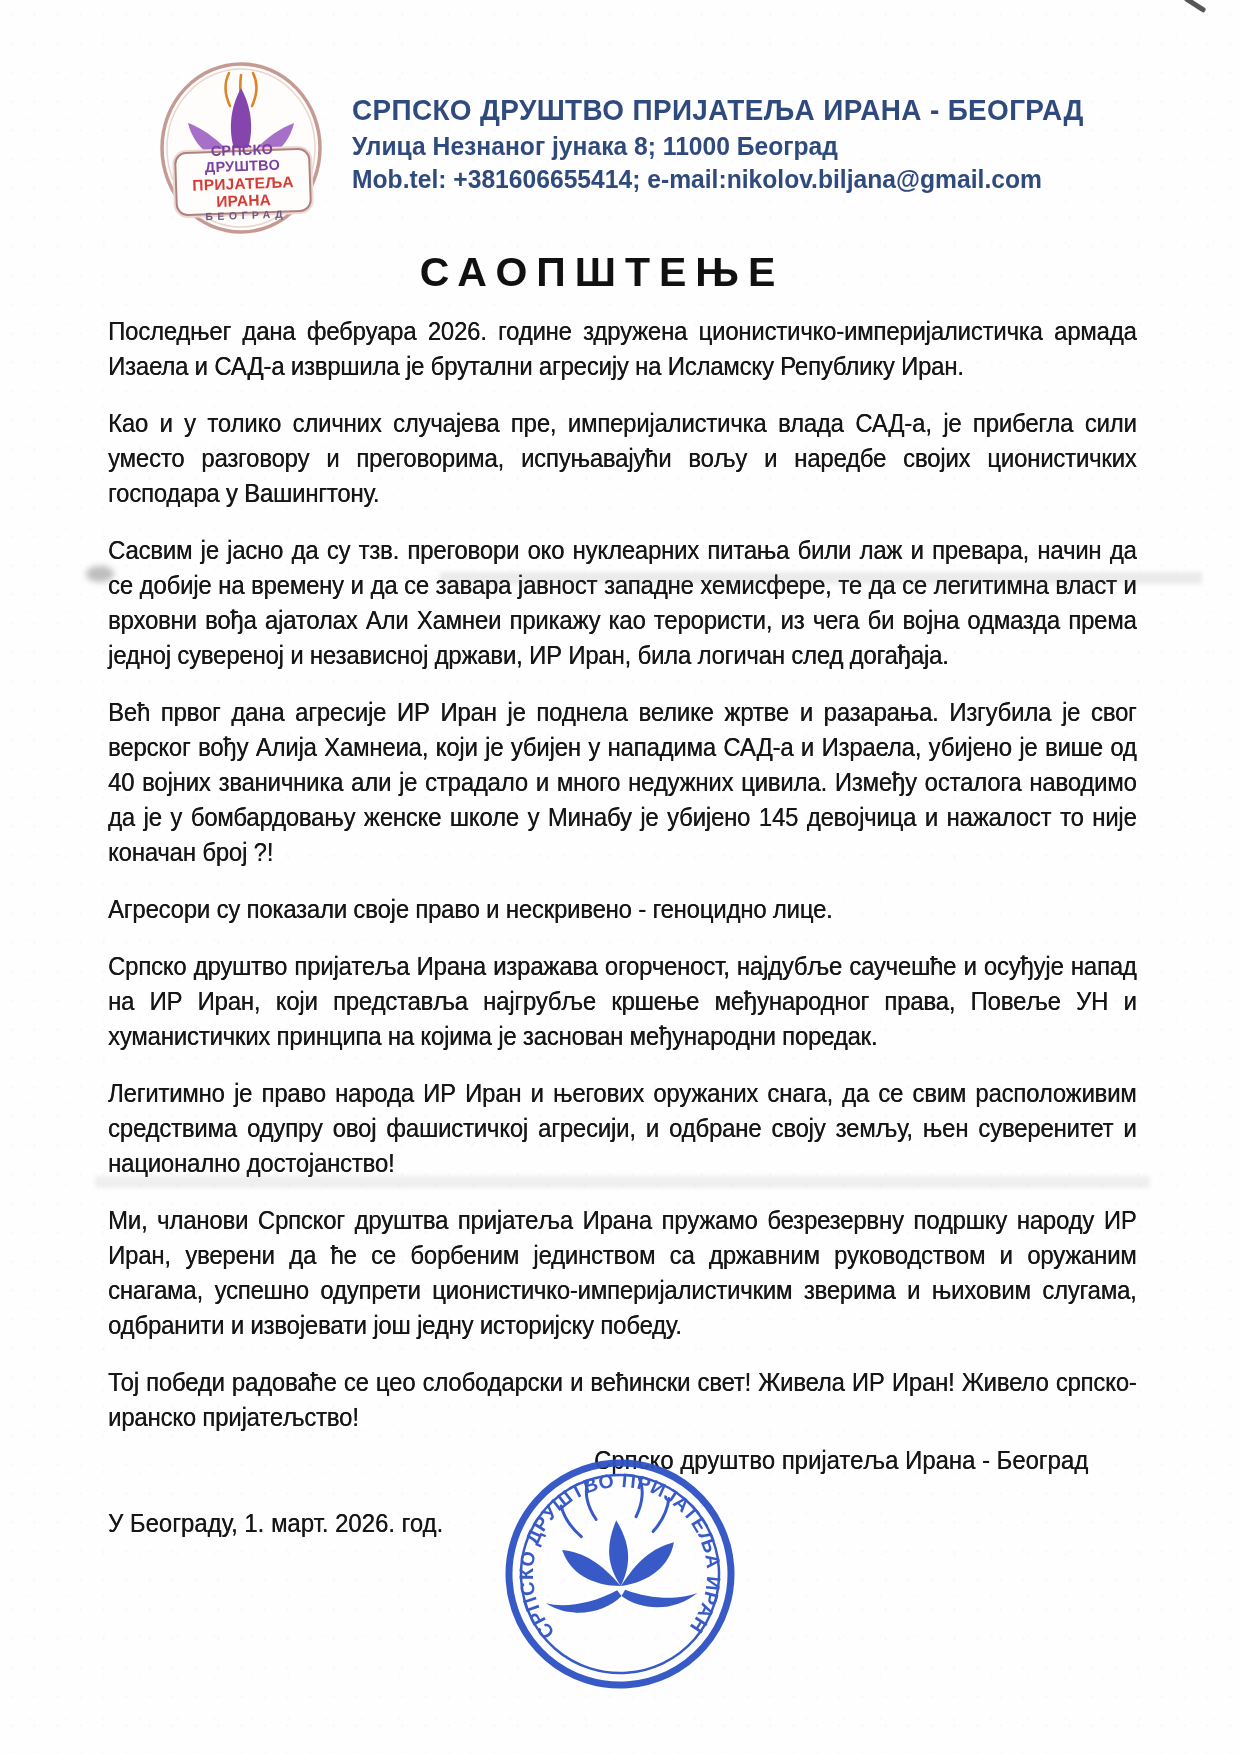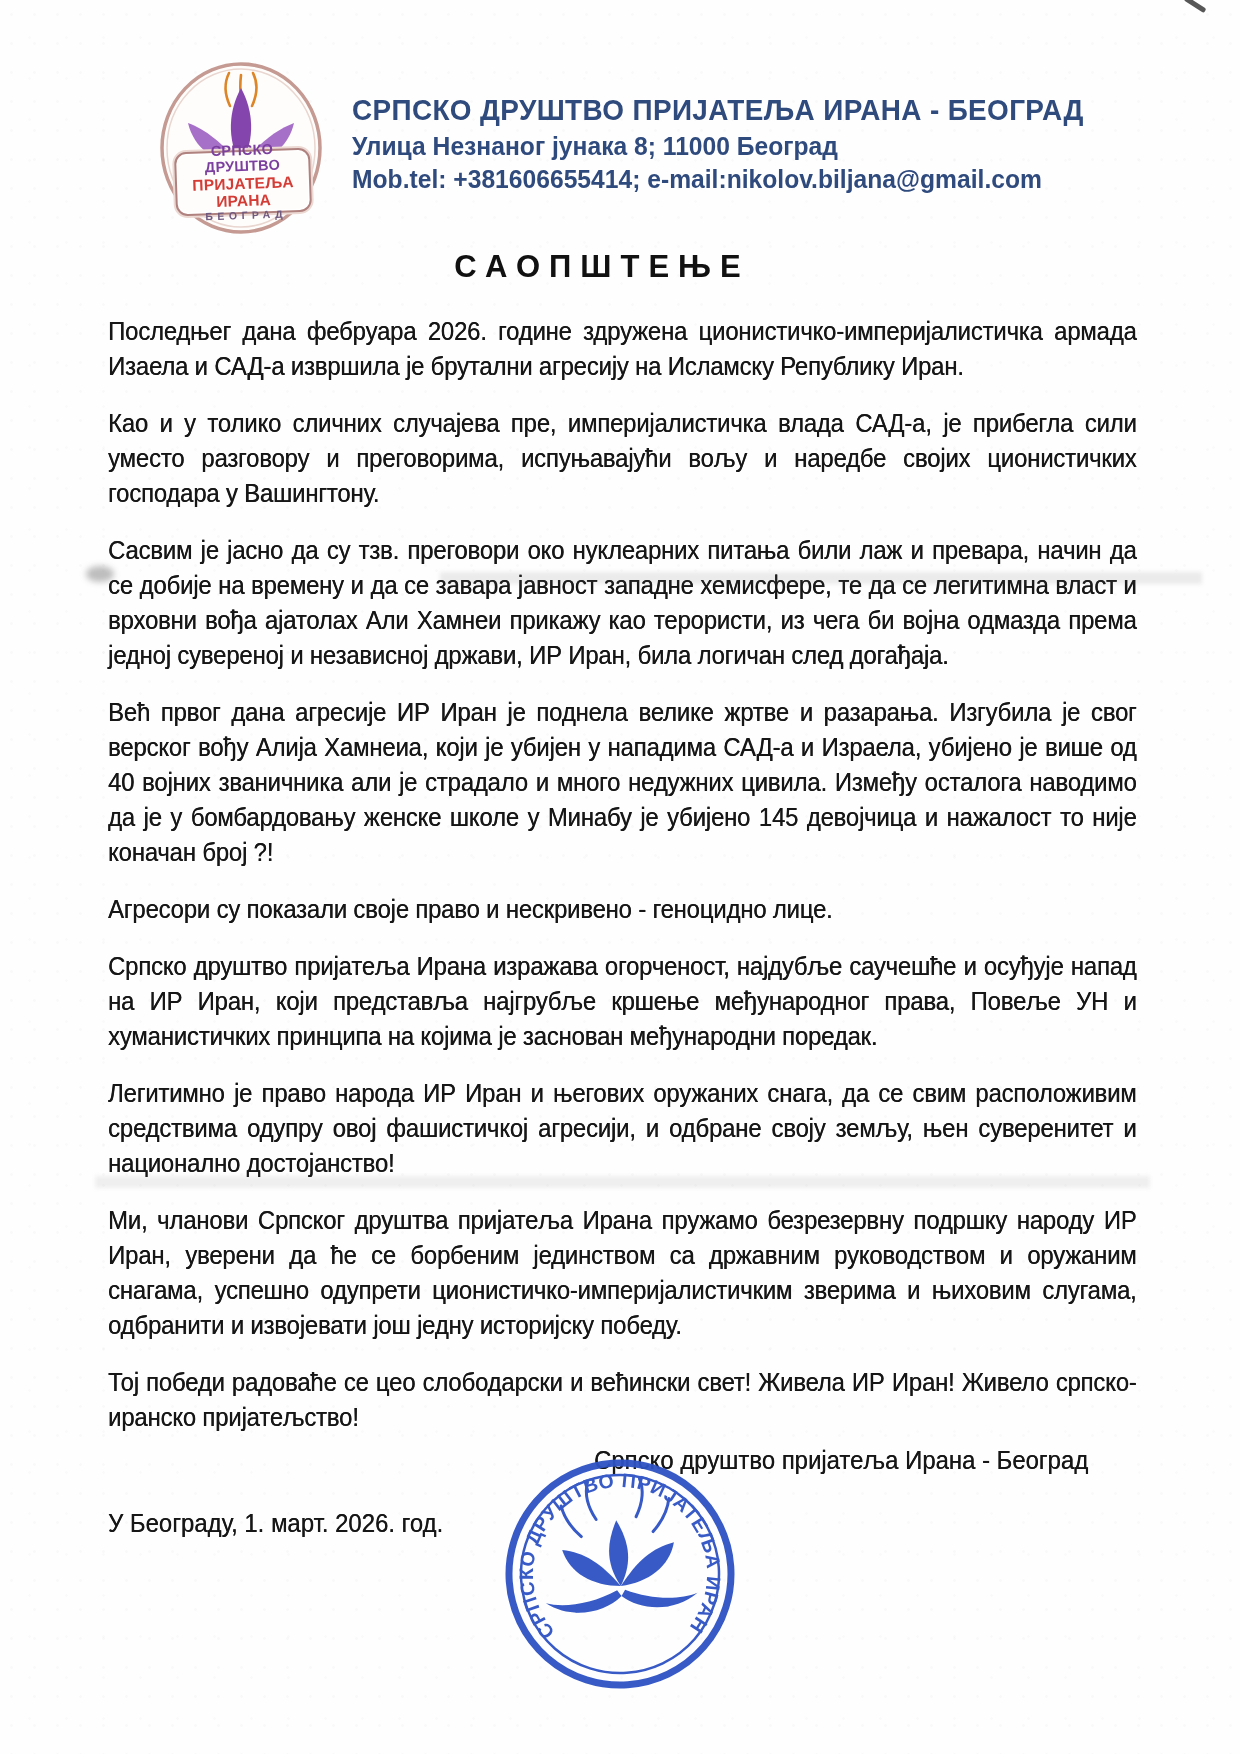--- a/index.html
+++ b/index.html
@@ -46,21 +46,21 @@
   }
   .org-name{font-size:30px;line-height:36px;letter-spacing:0.4px;}
   .org-address{font-size:26.5px;line-height:33px;margin-top:2px;}
   .org-contact{font-size:26.5px;line-height:33px;}
 
   
   .title{
     position:absolute;left:0;top:249px;width:1240px;
     margin:0;padding:0 36px 0 0;
     text-align:center;
-    font-size:31px;font-weight:bold;
+    font-size:41px;font-weight:bold;
     letter-spacing:9px;
     color:#111;
   }
 
   
   .body-text{
     position:absolute;left:108px;top:314px;width:1118px;
     transform:scaleX(0.92);transform-origin:0 0;
     font-size:26px;line-height:35px;
     letter-spacing:-0.2px;

